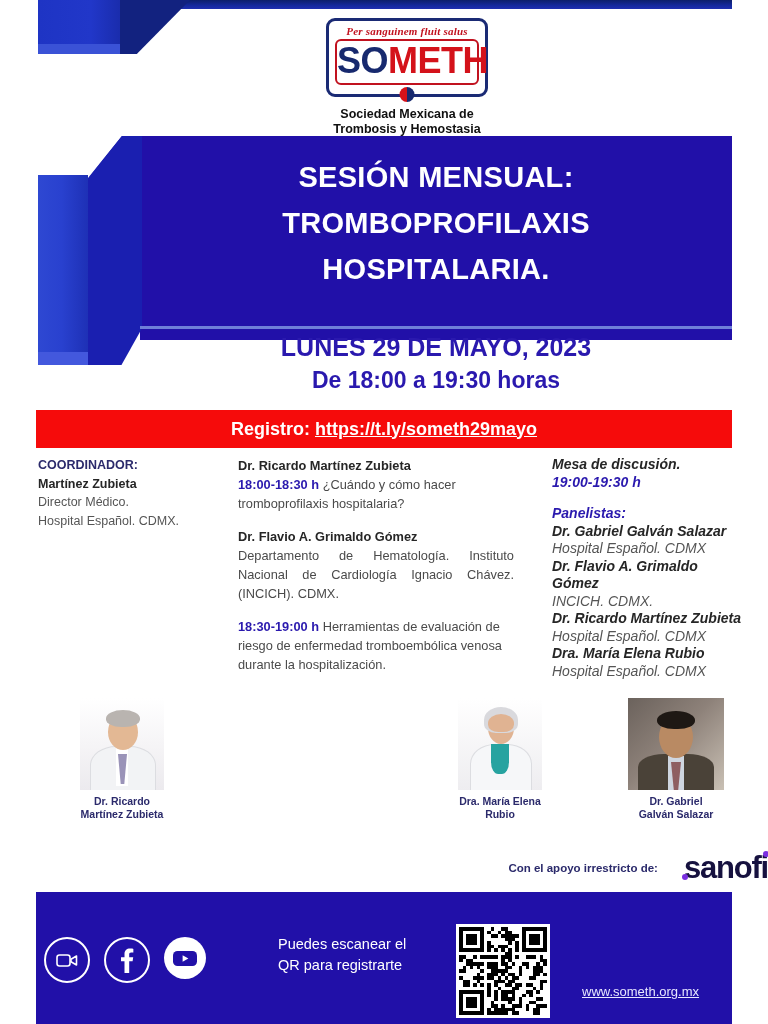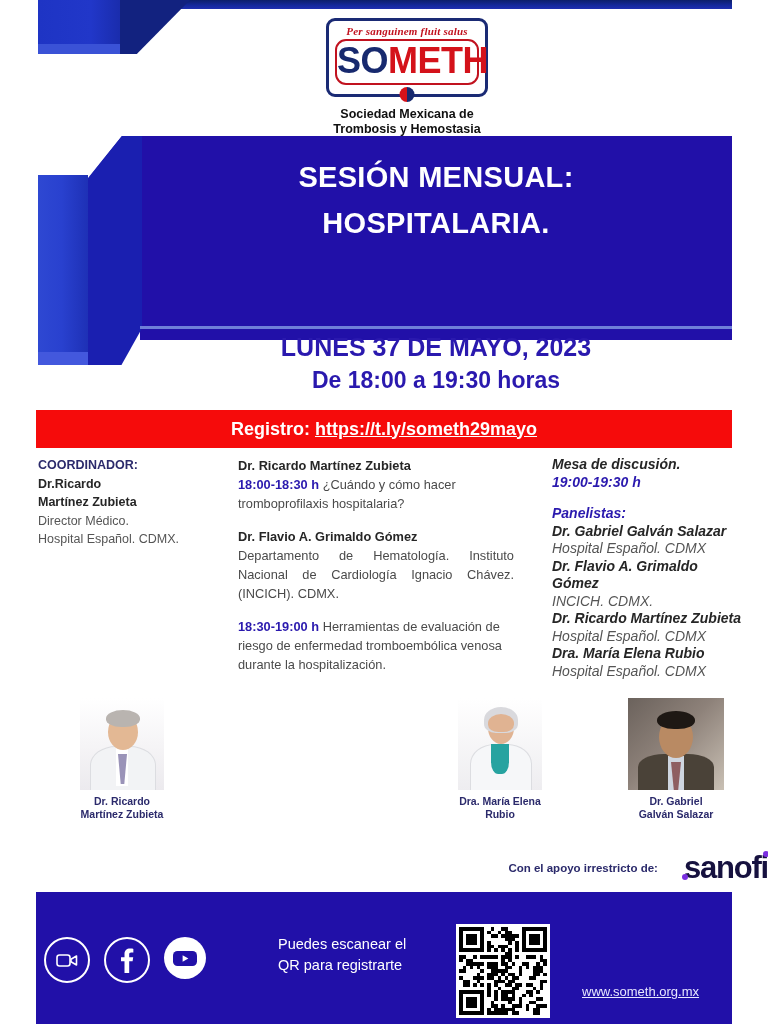--- a/index.html
+++ b/index.html
@@ -104,21 +104,21 @@
     font-family: "Liberation Serif", serif;
     font-style: italic;
     font-weight: bold;
     font-size: 11px;
     color: #c1121f;
     letter-spacing: .2px;
     line-height: 14px;
   }
   .logo-inner {
     border: 2px solid #c1121f;
-    border-radius: 11px;
+    border-radius: 6px;
     margin-top: 1px;
     padding: 1px 0 3px;
   }
   .logo-word {
     font-family: "Liberation Sans", sans-serif;
     font-weight: bold;
     font-size: 36px;
     line-height: 38px;
     letter-spacing: -.5px;
   }
@@ -266,43 +266,43 @@
     <div>Sociedad Mexicana de</div>
     <div>Trombosis y Hemostasia</div>
   </div>
 </div>
 
 <div class="slab-front"></div>
 <div class="slab-front-bottom"></div>
 <div class="hero">
   <div class="hero-title">
     <div>SESIÓN MENSUAL:</div>
+    <div>TROMBOPROFILAXIS</div>
     <div>HOSPITALARIA.</div>
   </div>
 </div>
 <div class="slab-side"></div>
 <div class="slab-diag-top"></div>
 <div class="hero-underline"></div>
 
 <div class="date-block">
-  <div class="date-1">LUNES 37 DE MAYO, 2023</div>
+  <div class="date-1">LUNES 29 DE MAYO, 2023</div>
   <div class="date-2">De 18:00 a 19:30 horas</div>
 </div>
 
 <div class="reg-bar">
   <div class="reg-text">
     <span>Registro: </span><a class="u" href="#" style="color:#fff">https://t.ly/someth29mayo</a>
   </div>
 </div>
 
 <div class="cols">
 
   <div class="col col-left">
     <div class="line lbl-bold">COORDINADOR:</div>
-    <div class="line t-strong">Dr.Ricardo</div>
     <div class="line t-strong">Martínez Zubieta</div>
     <div class="line t-normal">Director Médico.</div>
     <div class="line t-normal">Hospital Español. CDMX.</div>
   </div>
 
   <div class="col col-mid">
     <div class="para">
       <span class="t-strong">Dr. Ricardo Martínez Zubieta</span><br>
       <span class="t-accent">18:00-18:30 h</span><span> ¿Cuándo y cómo hacer tromboprofilaxis hospitalaria?</span>
     </div>

